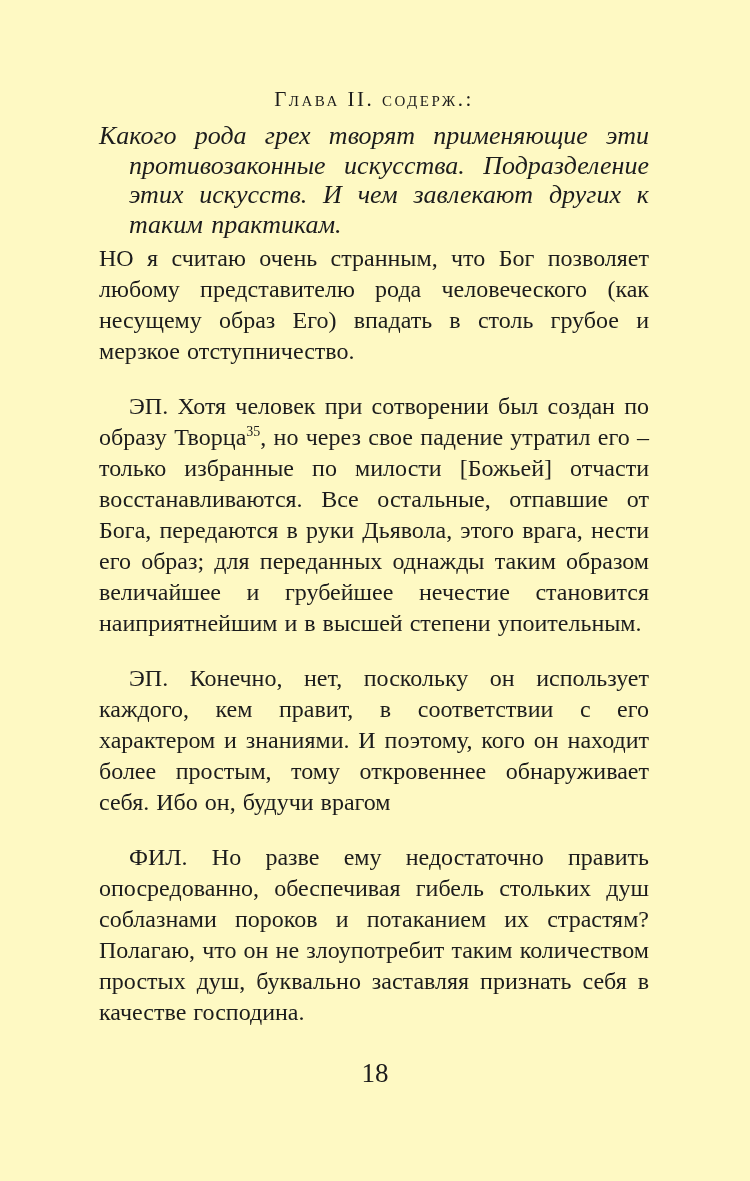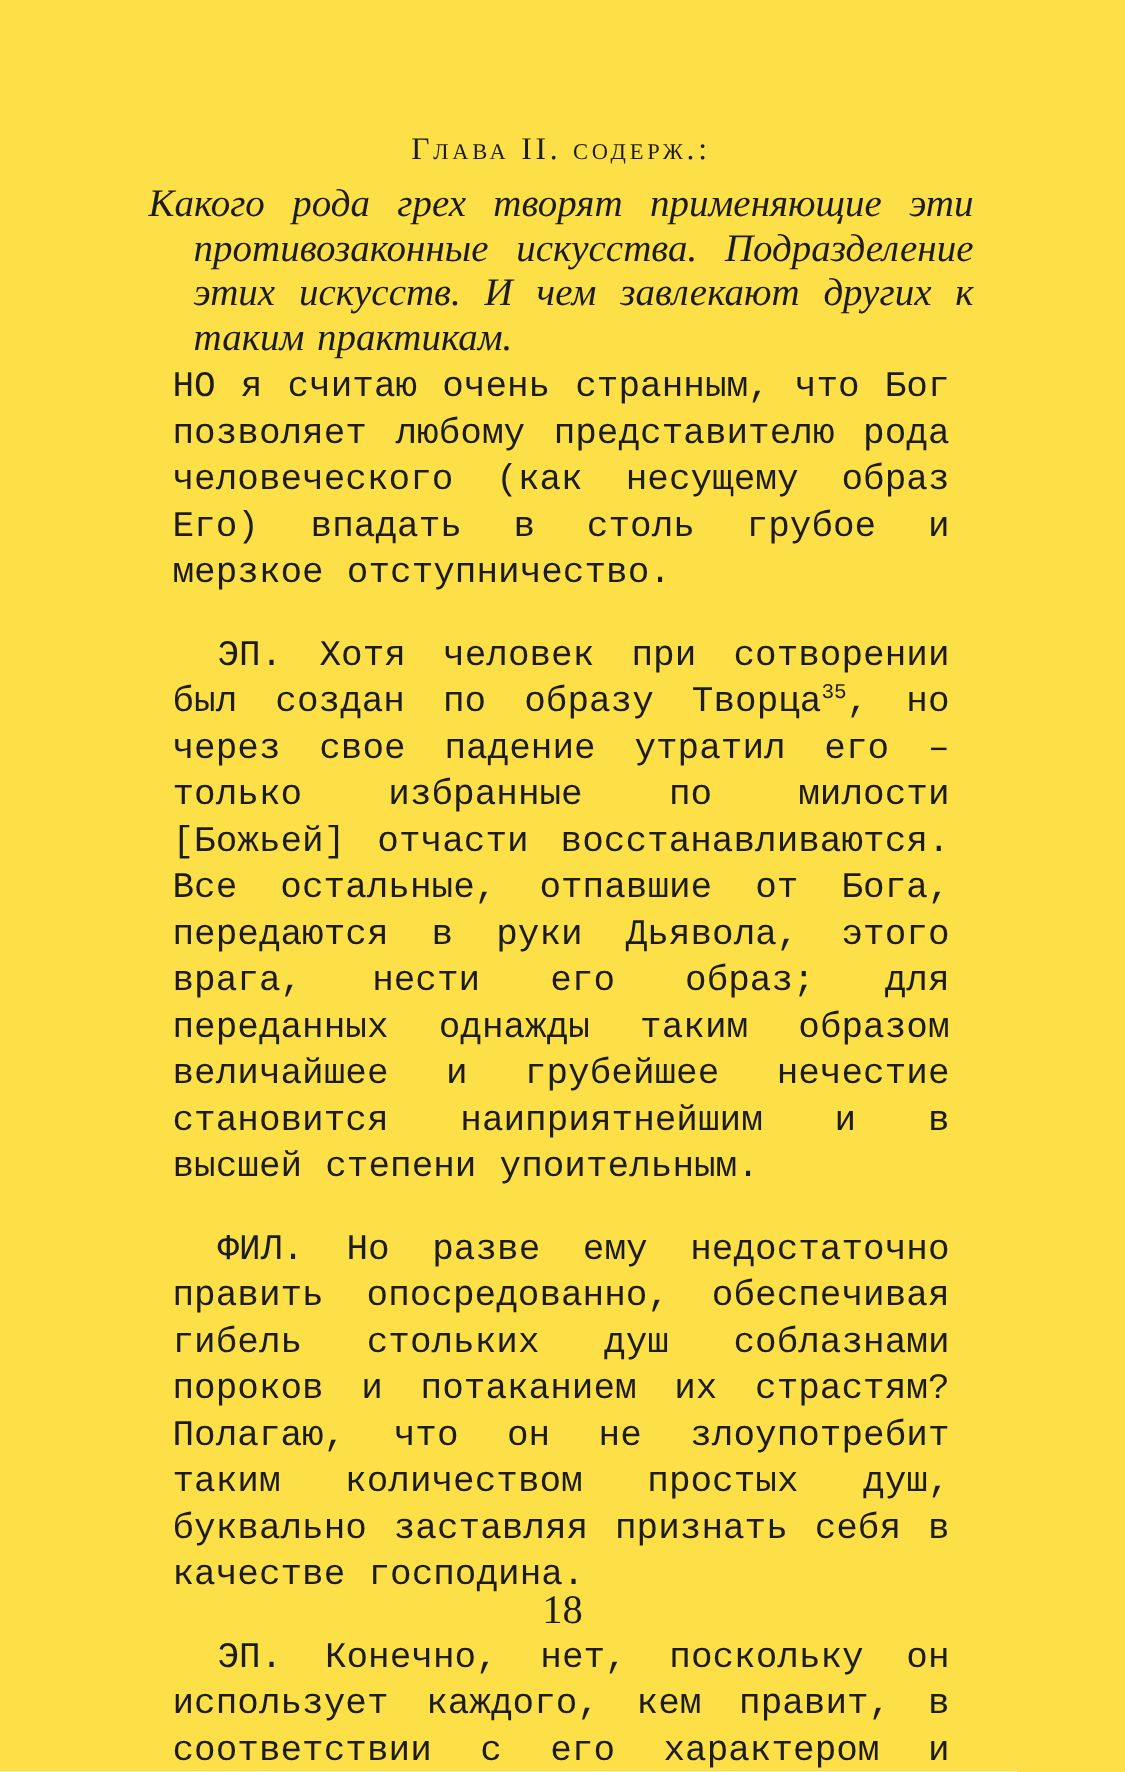--- a/index.html
+++ b/index.html
@@ -6,21 +6,21 @@
     margin: 0;
     padding: 0;
     background: #ffffff;
   }
   .page {
     position: relative;
     width: 750px;
     height: 1181px;
     box-sizing: border-box;
     padding: 86px 101px 0 99px;
-    background: #fde047;
+    background: #fef9c3;
     font-family: "Liberation Serif", "DejaVu Serif", serif;
     color: #1c1c1c;
     overflow: hidden;
   }
   .chapter-heading {
     text-align: center;
     font-variant: small-caps;
     font-size: 21px;
     line-height: 26px;
     letter-spacing: 2.5px;
@@ -38,27 +38,26 @@
   }
   .speaker-heading {
     margin-top: 26px;
     text-align: center;
     font-variant: small-caps;
     font-size: 21px;
     line-height: 26px;
     letter-spacing: 6px;
   }
   .dialogue {
-    margin: 16px;
+    margin: 0;
     font-size: 24px;
     line-height: 31px;
     text-align: justify;
     text-indent: 30px;
     word-spacing: 1px;
-    font-family: Liberation Mono, monospace;
   }
   .dialogue.first {
     text-indent: 0;
     margin-top: 4px;
   }
   .dialogue + .dialogue {
     margin-top: 24px;
   }
   sup.footnote-ref {
     font-size: 14px;
@@ -82,19 +81,19 @@
 
   <div class="chapter-heading">Глава II. содерж.:</div>
 
   <div class="chapter-summary">Какого рода грех творят применяющие эти противозаконные искусства. Подразделение этих искусств. И чем завлекают других к таким практикам.</div>
 
 
   <p class="dialogue first">НО я считаю очень странным, что Бог позволяет любому представителю рода человеческого (как несущему образ Его) впадать в столь грубое и мерзкое отступничество.</p>
 
   <p class="dialogue"><span>ЭП. Хотя человек при сотворении был создан по образу Творца</span><sup class="footnote-ref">35</sup><span>, но через свое падение утратил его – только избранные по милости [Божьей] отчасти восстанавливаются. Все остальные, отпавшие от Бога, передаются в руки Дьявола, этого врага, нести его образ; для переданных однажды таким образом величайшее и грубейшее нечестие становится наиприятнейшим и в высшей степени упоительным.</span></p>
 
+  <p class="dialogue">ЭП. Конечно, нет, поскольку он использует каждого, кем правит, в соответствии с его характером и знаниями. И поэтому, кого он находит более простым, тому откровеннее обнаруживает себя. Ибо он, будучи врагом</p>
+
   <p class="dialogue">ФИЛ. Но разве ему недостаточно править опосредованно, обеспечивая гибель стольких душ соблазнами пороков и потаканием их страстям? Полагаю, что он не злоупотребит таким количеством простых душ, буквально заставляя признать себя в качестве господина.</p>
-
-  <p class="dialogue">ЭП. Конечно, нет, поскольку он использует каждого, кем правит, в соответствии с его характером и знаниями. И поэтому, кого он находит более простым, тому откровеннее обнаруживает себя. Ибо он, будучи врагом</p>
 
   <div class="page-number">18</div>
 
 </div>
 
 </body></html>

